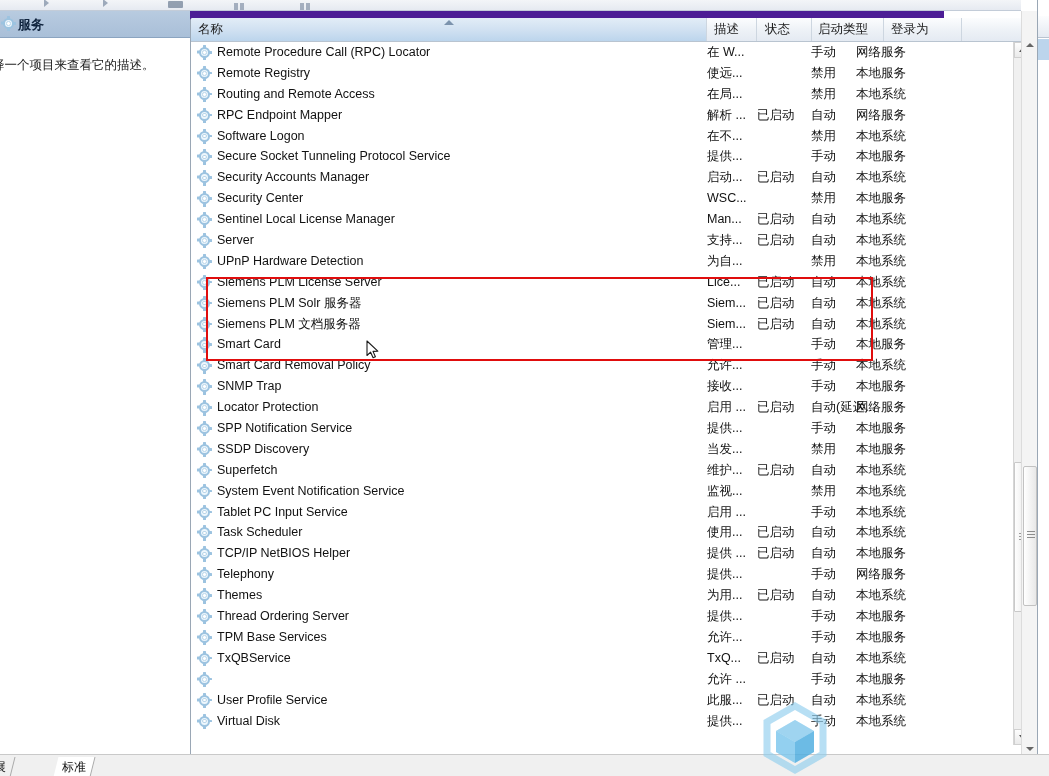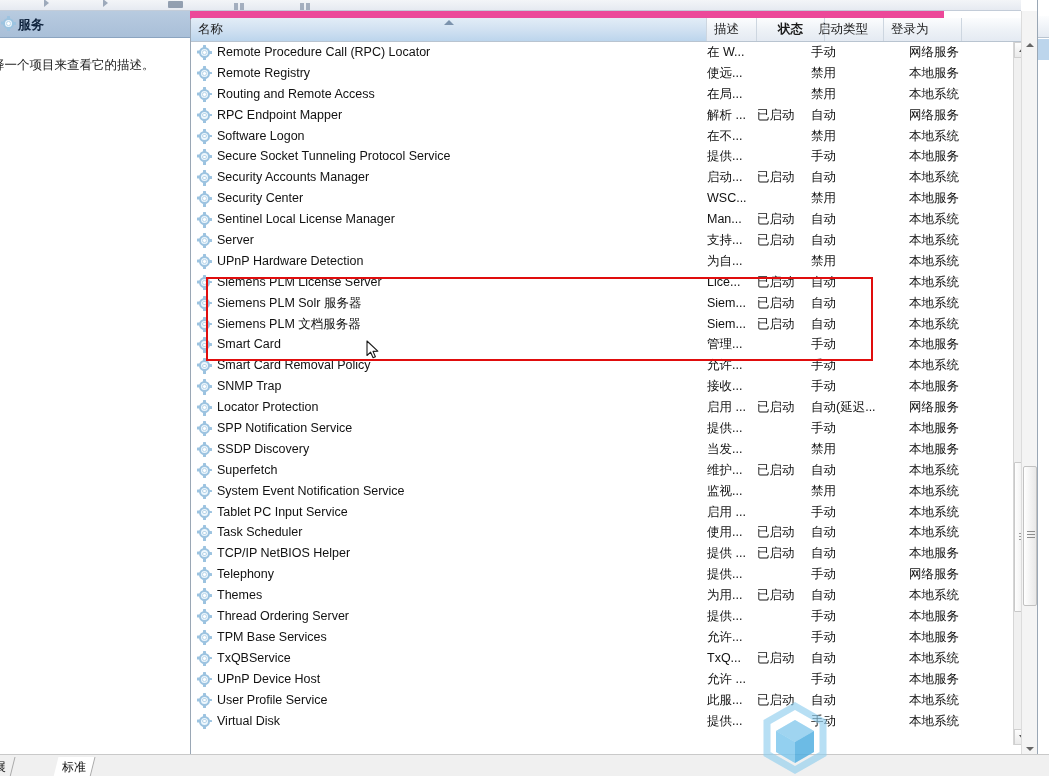--- a/index.html
+++ b/index.html
@@ -4,21 +4,21 @@
 <style>
   * { box-sizing: border-box; }
   html, body {
     margin: 0; padding: 0;
     width: 1049px; height: 776px;
     overflow: hidden;
     font-family: "Liberation Sans", "DejaVu Sans", sans-serif;
     font-size: 12px;
     background: #ffffff;
   }
-  #root { position: relative; width: 944px; height: 776px; background: #ec4899; border-radius: 6px; }
+  #root { position: relative; width: 944px; height: 776px; background: #4c1d95; border-radius: 6px; }
 
   
   .toolbar {
     position: absolute; left: 0; top: 0; width: 1021px; height: 11px;
     background: linear-gradient(to bottom, #f3f5f8 0%, #e6eaf1 100%);
     border-bottom: 1px solid #c3ccd8;
     overflow: hidden;
   }
   .tb-icon {
     position: absolute; top: -6px; width: 14px; height: 14px;
@@ -85,21 +85,21 @@
   .rows { position: absolute; left: 0; top: 24px; width: 838px; bottom: 14px; overflow: hidden; }
   .row { position: relative; height: 20.9px; width: 838px; }
   .cell {
     position: absolute; top: 0; height: 20.9px; line-height: 20.9px;
     font-size: 12.5px; color: #111; white-space: nowrap; overflow: hidden;
   }
   .c-name { left: 26px; width: 480px; }
   .c-desc { left: 516px; width: 48px; }
   .c-stat { left: 566px; width: 54px; }
   .c-type { left: 620px; width: 66px; }
-  .c-logon{ left: 718px; width: 110px; }
+  .c-logon{ left: 665px; width: 110px; }
 
   
   .gear { position: relative; width: 13px; height: 13px; display:inline-block; }
   .gear .ring {
     position:absolute; left:1px; top:1px; width:11px; height:11px;
     border: 2.2px solid #9cc3e0; border-radius: 50%;
     background: #eef7fd;
   }
   .gear .tooth {
     position:absolute; width:2.6px; height:3.4px; background:#9cc3e0;
@@ -230,21 +230,21 @@
       <span class="ttl">服务</span>
     </div>
     <div class="left-desc">择一个项目来查看它的描述。</div>
   </div>
 
   <div class="list-pane">
 
     <div class="hdr-row" id="hdr-row">
         <div class="hdr-cell sorted" style="left: 0px; width: 516px;"><span>名称</span><span class="sort-mark"></span></div>
         <div class="hdr-cell" style="left: 516px; width: 50px;"><span>描述</span></div>
-        <div class="hdr-cell" style="left: 580px; width: 54px; font-weight: bold;"><span>状态</span></div>
+        <div class="hdr-cell" style="left: 567px; width: 54px;"><span>状态</span></div>
         <div class="hdr-cell" style="left: 620px; width: 73px;"><span>启动类型</span></div>
         <div class="hdr-cell" style="left: 693px; width: 78px;"><span>登录为</span></div>
         <div class="hdr-cell" style="left: 771px; width: 67px;"></div>
       </div>
 
     <div class="rows" id="rows-host">
         <div class="row">
           <span class="gear row-icon">
             <span class="ring"></span>
             <span class="tooth"></span>
@@ -696,21 +696,20 @@
         </div>
         <div class="row">
           <span class="gear row-icon">
             <span class="ring"></span>
             <span class="tooth"></span>
             <span class="tooth t2"></span>
             <span class="tooth t3"></span>
             <span class="tooth t4"></span>
             <span class="dot"></span>
           </span>
-          <span class="cell c-name">UPnP Device Host</span>
           <span class="cell c-desc">允许 ...</span>
           <span class="cell c-stat"></span>
           <span class="cell c-type">手动</span>
           <span class="cell c-logon">本地服务</span>
         </div>
         <div class="row">
           <span class="gear row-icon">
             <span class="ring"></span>
             <span class="tooth"></span>
             <span class="tooth t2"></span>

